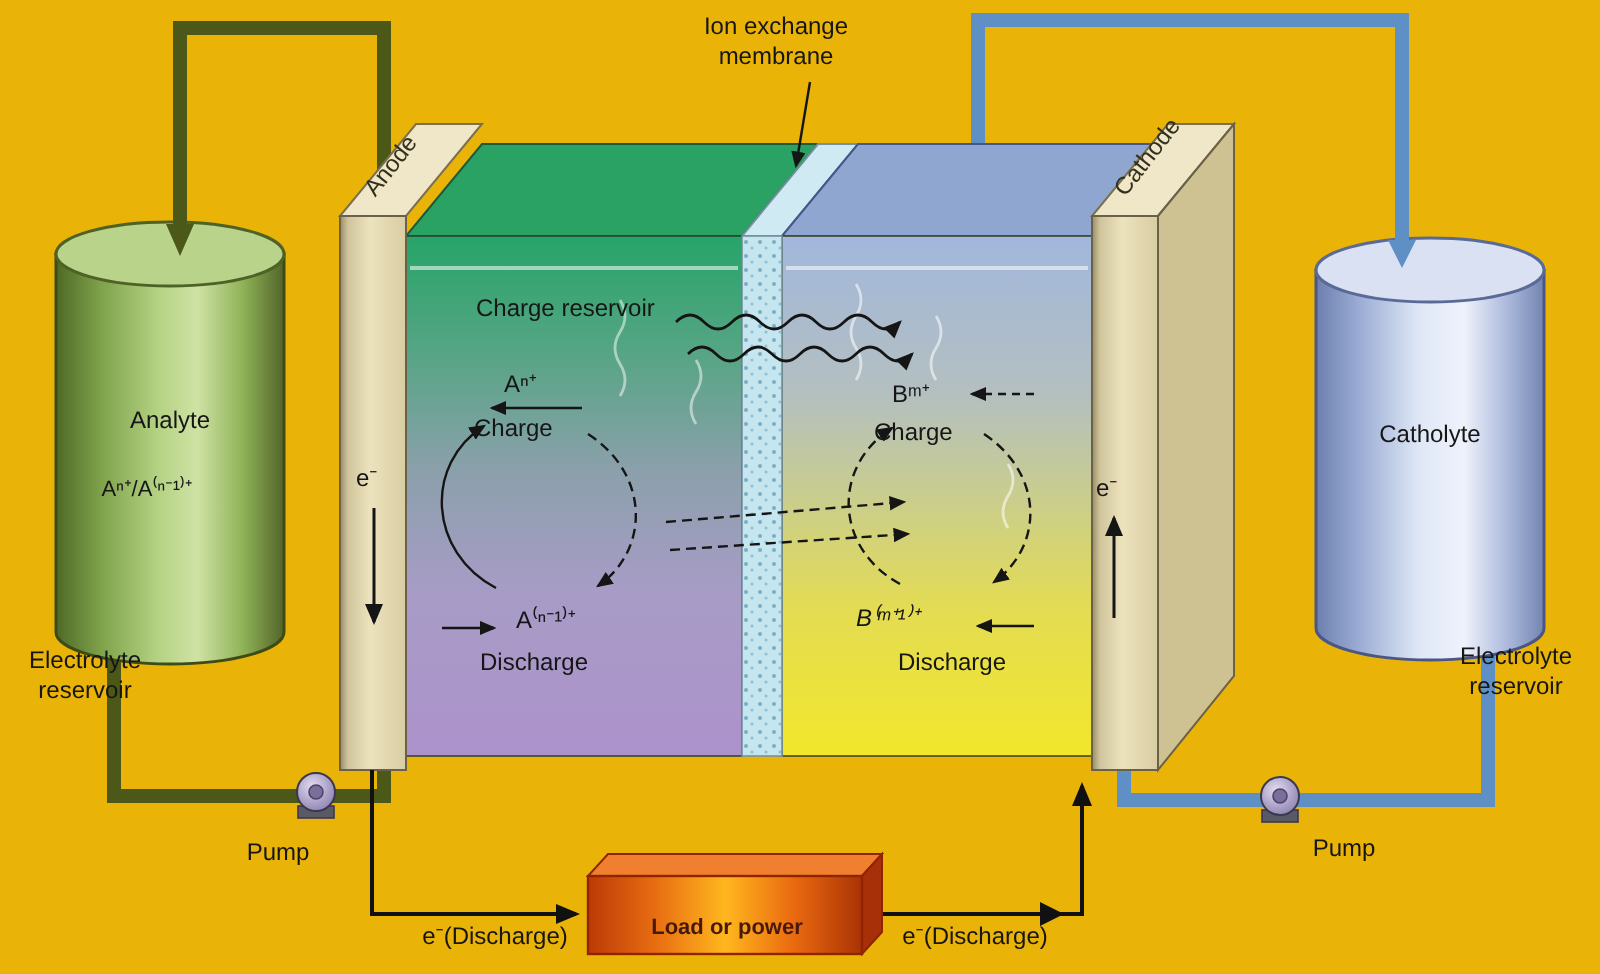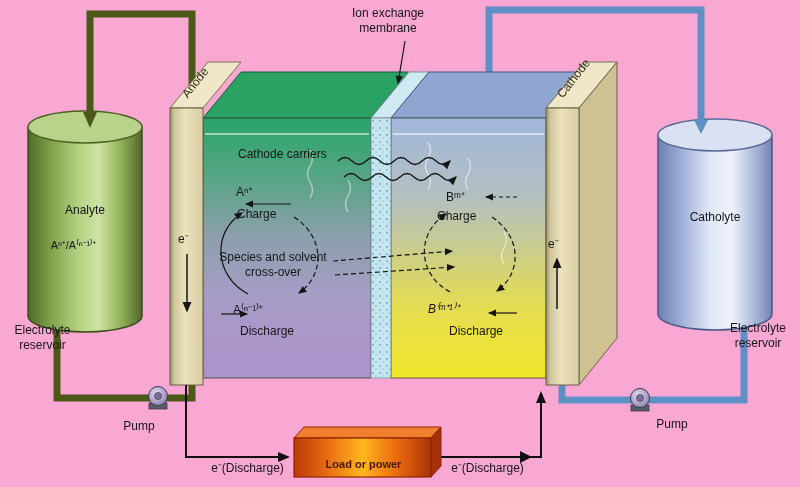--- a/index.html
+++ b/index.html
@@ -1,17 +1,17 @@
 <!DOCTYPE html>
 <html><head>
 <meta charset="utf-8">
 <style>
   * { margin:0; padding:0; box-sizing:border-box; }
   html,body { background:#ffffff; font-family:"Liberation Sans", sans-serif; }
-  .stage { position:relative; width:800px; height:487px; background:#f9a8d4; overflow:hidden; }
+  .stage { position:relative; width:800px; height:487px; background:#eab308; overflow:hidden; }
   .stage > svg { position:absolute; left:0; top:0; }
   .lbl { position:absolute; font-size:12px; color:#161616; white-space:pre-line; line-height:1.28; }
   .ctr { text-align:center; }
   .small { font-size:11px; }
   .rot { transform-origin:0 0; transform:rotate(-52deg); color:#34301e; }
   .load-line1 { font-size:11px; font-weight:bold; color:#47190a; }
   .load-line2 { font-size:11px; font-weight:bold; color:#e22500; text-shadow:0 0 2px #ff5a20, 0 0 3px #ff3000; }
 </style>
 </head>
 <body>
@@ -193,26 +193,24 @@
   <div class="lbl ctr small" style="left:30px; top:238px; width:87px;">Aⁿ⁺/A⁽ⁿ⁻¹⁾⁺</div>
   <div class="lbl ctr" style="left:0px; top:323px; width:85px;">Electrolyte
 reservoir</div>
   <div class="lbl ctr" style="left:109px; top:419px; width:60px;">Pump</div>
 
   <div class="lbl ctr" style="left:675px; top:210px; width:80px;">Catholyte</div>
   <div class="lbl ctr" style="left:713px; top:321px; width:90px;">Electrolyte
 reservoir</div>
   <div class="lbl ctr" style="left:642px; top:417px; width:60px;">Pump</div>
 
-  <div class="lbl" style="left:238px; top:147px;">Cathode carriers</div>
-  <div class="lbl" style="left:236px; top:185px;">Aⁿ⁺</div>
+  <div class="lbl" style="left:238px; top:147px;">Charge reservoir</div>
+  <div class="lbl" style="left:252px; top:185px;">Aⁿ⁺</div>
   <div class="lbl" style="left:237px; top:207px;">Charge</div>
-  <div class="lbl ctr" style="left:208px; top:250px; width:130px;">Species and solvent
-cross-over</div>
-  <div class="lbl" style="left:233px; top:303px;">A⁽ⁿ⁻¹⁾⁺</div>
+  <div class="lbl" style="left:258px; top:303px;">A⁽ⁿ⁻¹⁾⁺</div>
   <div class="lbl" style="left:240px; top:324px;">Discharge</div>
   <div class="lbl" style="left:178px; top:232px;">e⁻</div>
 
   <div class="lbl" style="left:446px; top:190px;">Bᵐ⁺</div>
   <div class="lbl" style="left:437px; top:209px;">Charge</div>
   <div class="lbl" style="left:428px; top:302px;font-style:italic;">B⁽ᵐ⁺¹⁾⁺</div>
   <div class="lbl" style="left:449px; top:324px;">Discharge</div>
   <div class="lbl" style="left:548px; top:237px;">e⁻</div>
 
   <div class="lbl ctr" style="left:296px; top:442px; width:135px;">

